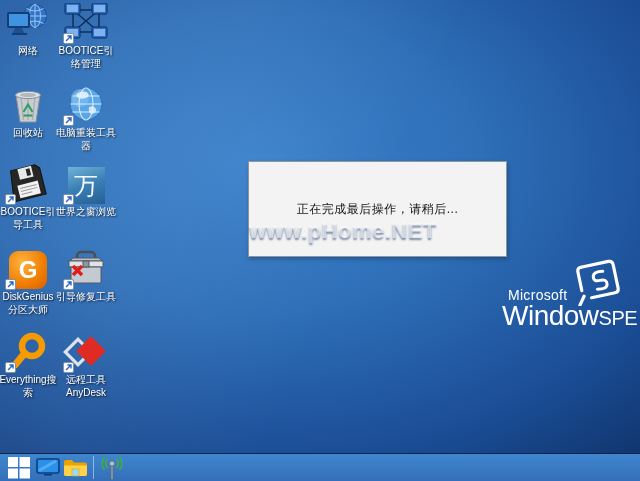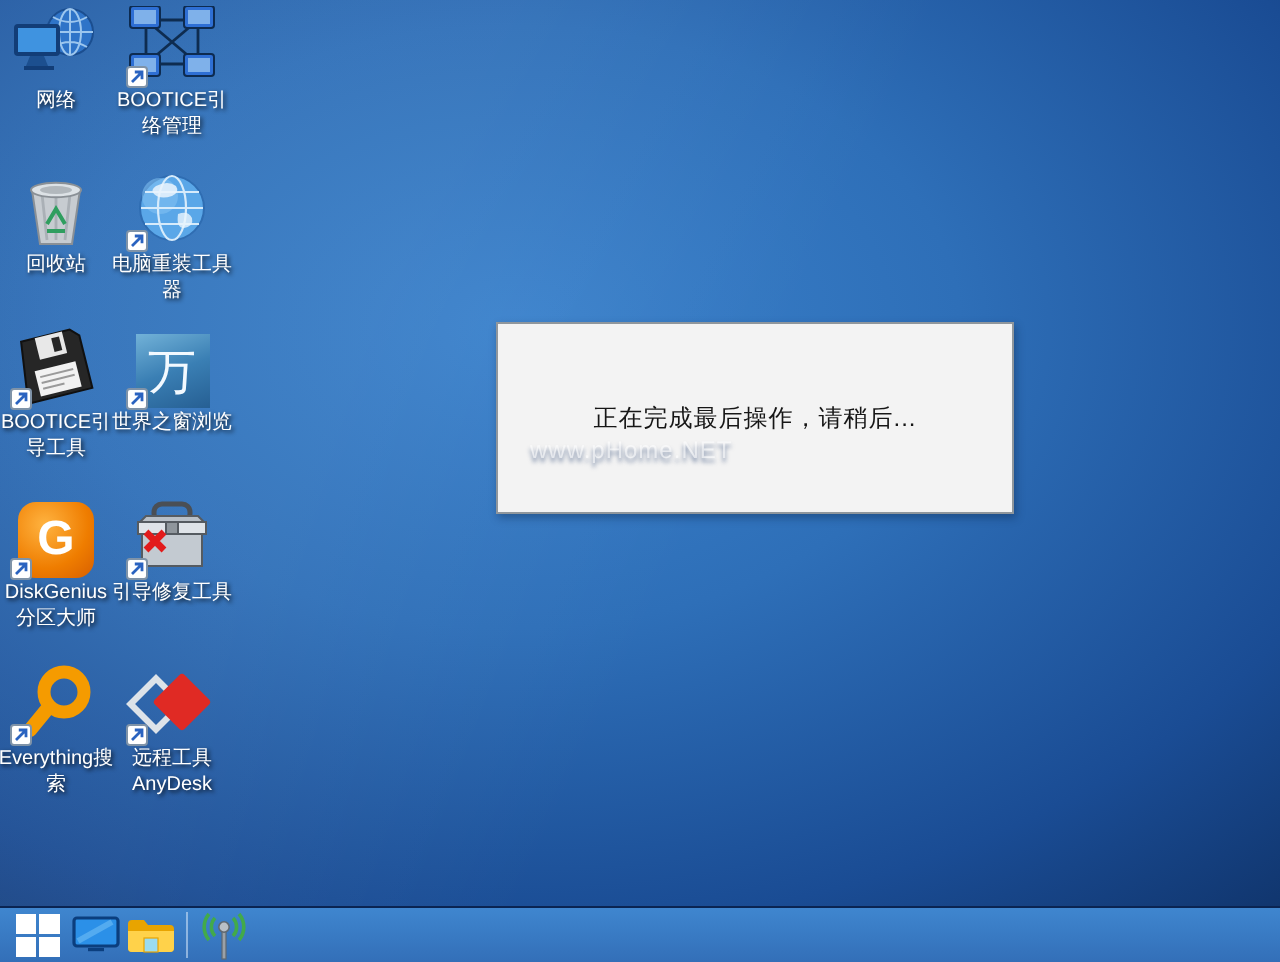--- a/index.html
+++ b/index.html
@@ -25,21 +25,21 @@
              border-radius:9px; display:flex; align-items:center; justify-content:center;
              color:#fff; font-size:24px; font-weight:bold; }
 
   
   .dlg { position:absolute; left:248px; top:161px; width:259px; height:96px; background:#f3f3f3;
          border:1px solid #8f969c; box-shadow:1px 2px 4px rgba(10,30,60,.35);
          display:flex; align-items:center; justify-content:center; z-index:3; }
   .dlg span { font-size:12px; color:#161616; letter-spacing:.5px; }
 
   
-  .wm { position:absolute; left:265px; top:218px; font-size:12px; font-weight:normal;
+  .wm { position:absolute; left:249px; top:218px; font-size:22px; font-weight:bold;
         color:rgba(255,255,255,.6); text-shadow:0 2px 2px rgba(25,55,105,.55);
         letter-spacing:.5px; z-index:5; }
 
   
   .pelogo { position:absolute; left:500px; top:256px; width:140px; height:80px; color:#fff; }
   .pelogo .emblem { position:absolute; right:14px; top:0; }
   .pelogo .ms { position:absolute; left:8px; top:31px; font-size:14px; letter-spacing:.3px; }
   .pelogo .wp { position:absolute; left:2px; top:44px; font-size:28px; letter-spacing:-.5px; white-space:nowrap; }
   .pelogo .spe { font-size:20px; }
 
@@ -252,20 +252,32 @@
     <div class="ilabel">远程工具
 AnyDesk</div>
   </div>
 
   <div class="dlg">
     <span>正在完成最后操作，请稍后...</span>
   </div>
 
   <div class="wm">www.pHome.NET</div>
 
+  <div class="pelogo">
+    <svg class="emblem" width="56" height="50" viewBox="0 0 56 50">
+      <g transform="rotate(-12 28 24)" stroke="#ffffff" fill="none" stroke-linecap="round">
+        <path d="M14,8 L42,8 Q46,8 46,12 L46,36 Q46,40 42,40 L18,40" stroke-width="3.2"></path>
+        <path d="M14,8 Q10,8 10,12 L10,31" stroke-width="3.2"></path>
+        <path d="M11,37 L5,45" stroke-width="3.2"></path>
+        <path d="M34.5,16.5 Q25,14.5 24,20 Q23.2,25 30,24.8 Q37,24.6 36,30 Q35,35 25.5,33" stroke-width="3"></path>
+      </g>
+    </svg>
+    <div class="ms">Microsoft</div>
+    <div class="wp"><span>Window</span><span class="spe">SPE</span></div>
+  </div>
 
   <div class="tb">
     <div class="ti" id="tb-start">
       <svg width="22" height="22" viewBox="0 0 22 22" fill="#ffffff">
         <rect x="0" y="0" width="10" height="10"></rect>
           <rect x="11.5" y="0" width="10.5" height="10"></rect>
         <rect x="0" y="11.5" width="10" height="10"></rect>
           <rect x="11.5" y="11.5" width="10.5" height="10"></rect>
       </svg>
     </div>

